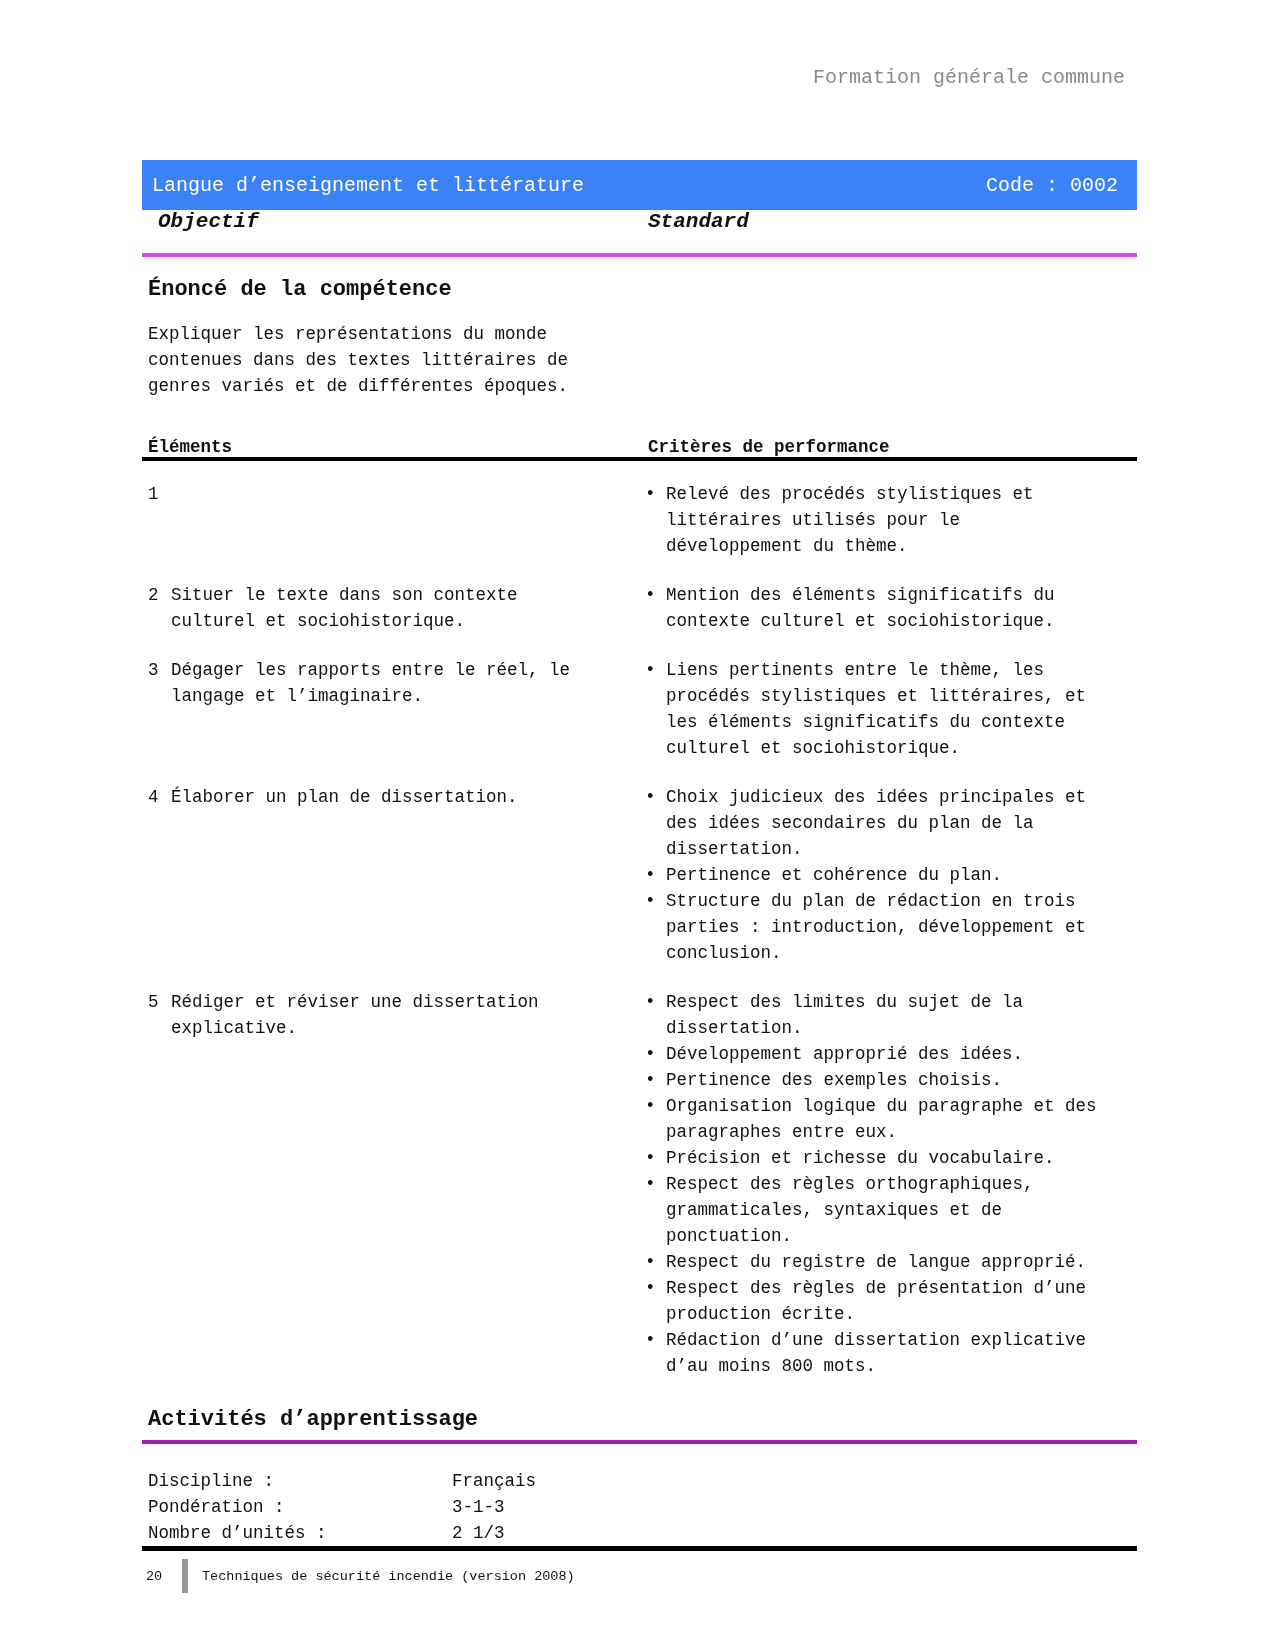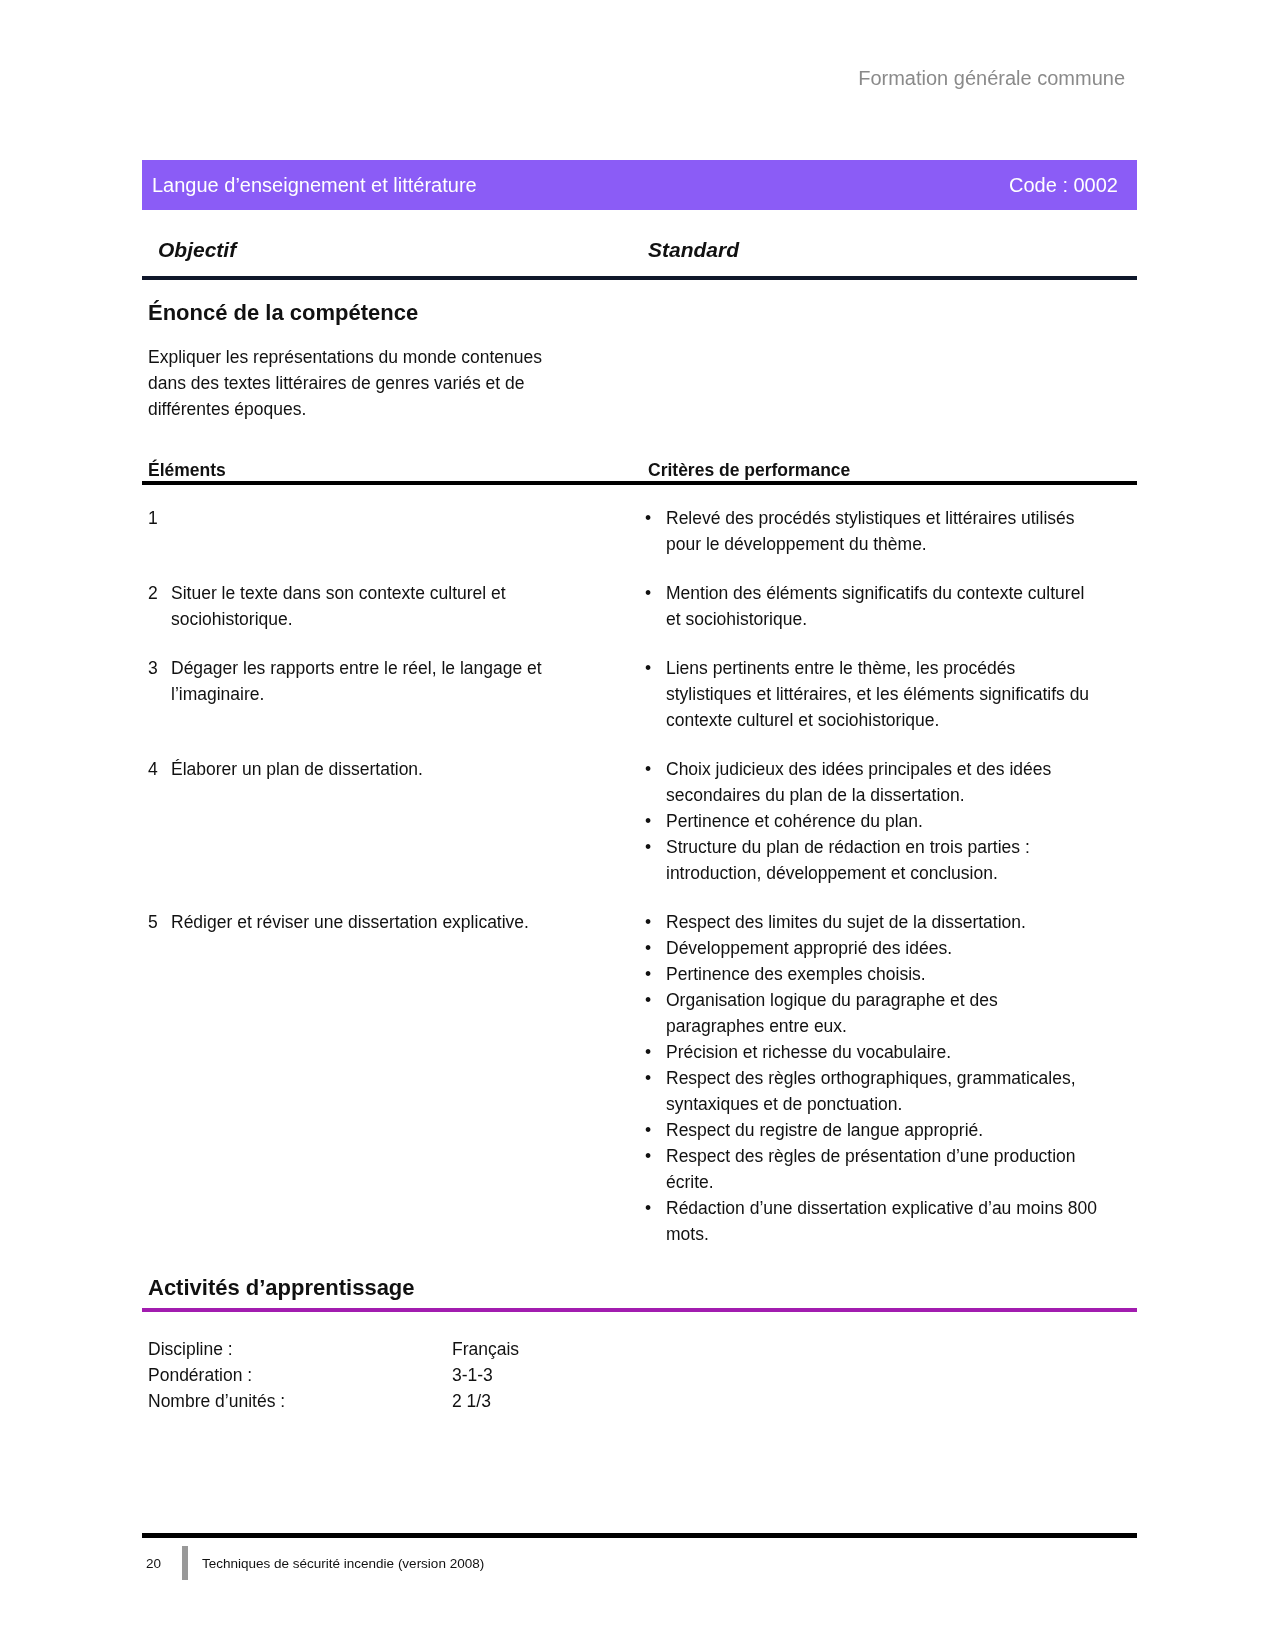--- a/index.html
+++ b/index.html
@@ -1,53 +1,52 @@
 <!DOCTYPE html>
 <html lang="fr"><head>
 <meta charset="utf-8">
 <style>
   * { margin:0; padding:0; box-sizing:border-box; }
   html,body { background:#ffffff; }
   .page {
     position:relative;
     width:1275px; height:1650px;
     background:#ffffff;
-    font-family:Liberation Sans, sans-serif;
+    font-family:Liberation Mono, monospace;
     color:#111111;
     display:flex; flex-direction:column;
     overflow:hidden;
   }
   .content { margin-left:142px; width:995px; }
 
   
   .top-note {
     padding-top:66px; padding-right:12px;
     text-align:right;
     font-size:20px; line-height:24px;
     color:#8a8a8a;
   }
 
   
   .title-bar {
     margin-top:70px;
     height:50px;
-    background:#8b5cf6;
+    background:#3b82f6;
     color:#ffffff;
     display:flex; align-items:center; justify-content:space-between;
     padding:0 19px 0 10px;
     font-size:20px;
   }
 
   
   .obj-std {
-    margin-top:28px;
     display:grid; grid-template-columns:506px auto;
     font-size:21px; font-weight:bold; font-style:italic;
-    padding-bottom:14px;
-    border-bottom:4px solid #0f172a;
+    padding-bottom:20px;
+    border-bottom:4px solid #d946ef;
   }
   .obj-std .obj { padding-left:16px; }
 
   
   .enonce-heading {
     margin-top:20px;
     font-size:22px; font-weight:bold; line-height:26px;
     padding-left:6px;
   }
   .enonce-text {

